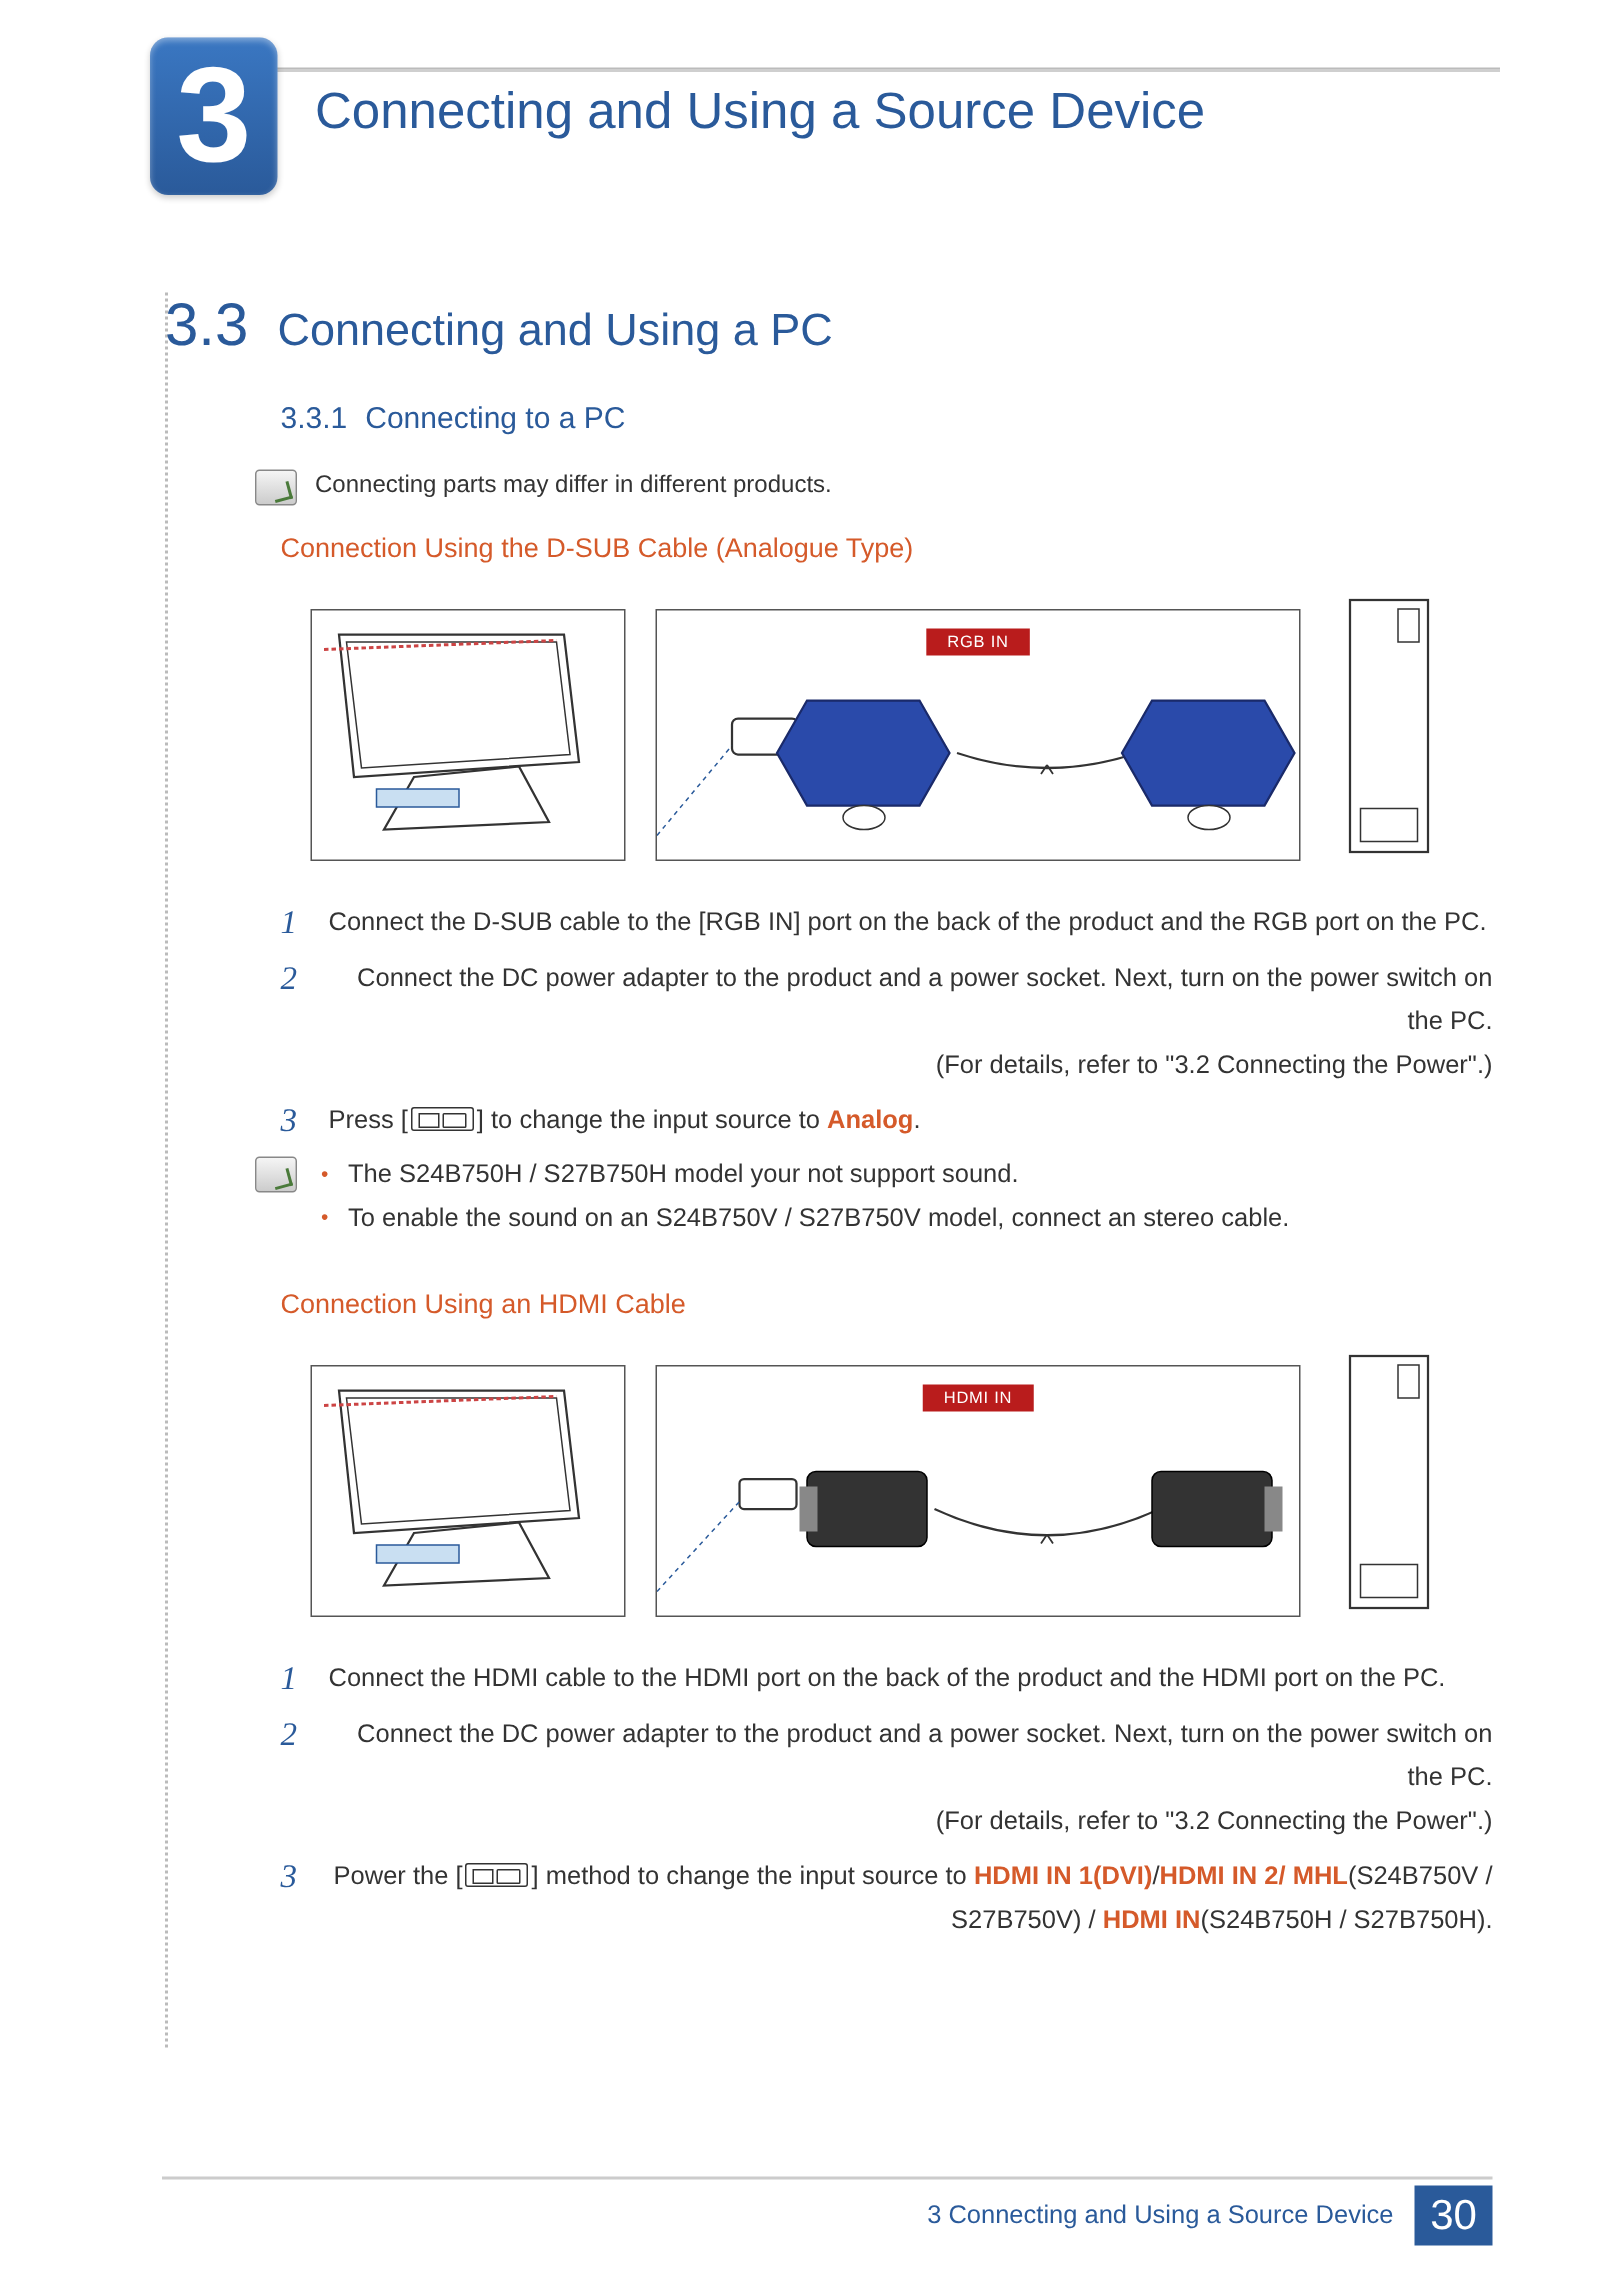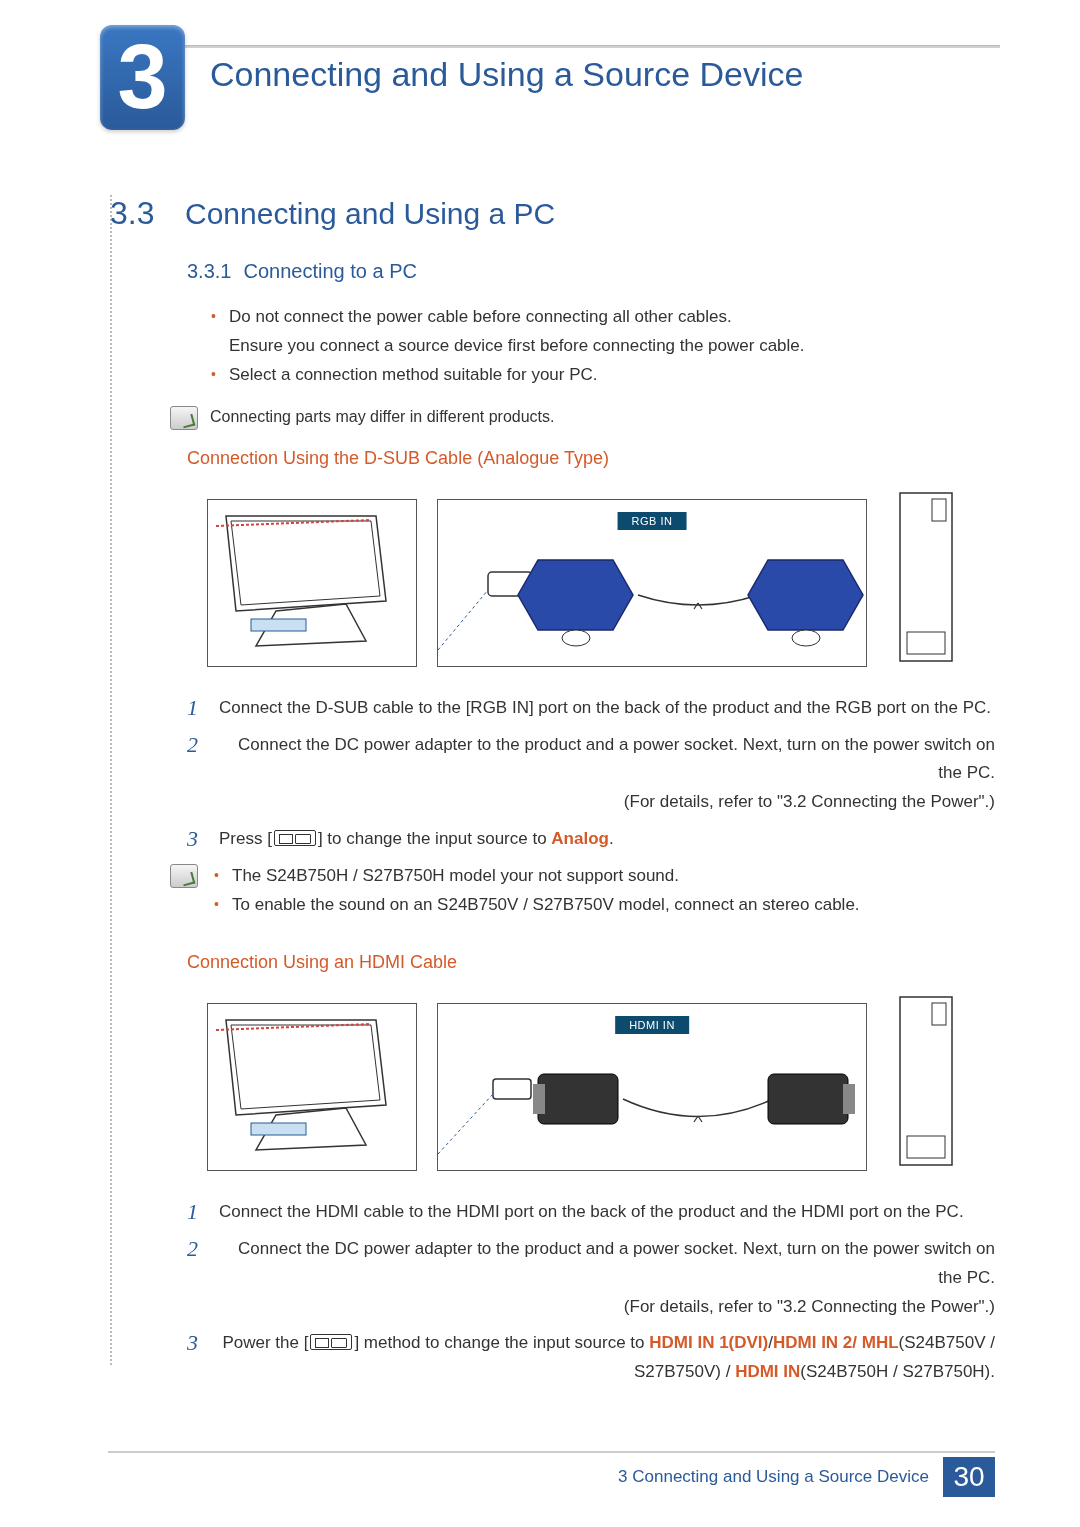--- a/index.html
+++ b/index.html
@@ -59,21 +59,21 @@
     padding-left: 0;
     height: 1170px;
   }
   .section-row {
     display: flex;
     align-items: baseline;
     margin-bottom: 28px;
   }
   .section-num {
     width: 75px;
-    font-size: 32px;
+    font-size: 40px;
     color: #2a5a9a;
     font-weight: normal;
     padding-left: 0;
     margin-left: -2px;
   }
   .section-title {
     font-size: 30px;
     color: #2a5a9a;
     font-weight: normal;
   }
@@ -177,21 +177,21 @@
     top: 12px;
     width: 430px;
     height: 168px;
     border: 1.5px solid #555;
   }
   .port-label {
     position: absolute;
     top: 12px;
     left: 50%;
     transform: translateX(-50%);
-    background: #0c4a6e;
+    background: #b91c1c;
     color: #fff;
     font-size: 11px;
     padding: 3px 14px;
     letter-spacing: 0.5px;
   }
   .pc-box {
     position: absolute;
     right: 0;
     top: 0;
     width: 70px;
@@ -296,25 +296,20 @@
     <div class="section-row">
       <div class="section-num">3.3</div>
       <div class="section-title">Connecting and Using a PC</div>
     </div>
 
     <div class="subsection-row">
       <div class="subsection-num">3.3.1</div>
       <div class="subsection-title">Connecting to a PC</div>
     </div>
 
-    <ul class="bullet-list">
-      <li style="white-space:pre-line">Do not connect the power cable before connecting all other cables.
-Ensure you connect a source device first before connecting the power cable.</li>
-      <li>Select a connection method suitable for your PC.</li>
-    </ul>
 
     <div class="note-row">
       <div class="note-icon"></div>
       <div class="note-text">Connecting parts may differ in different products.</div>
     </div>
 
     <div class="redhead">Connection Using the D-SUB Cable (Analogue Type)</div>
 
     <div class="diagram">
       <div class="monitor-box">

